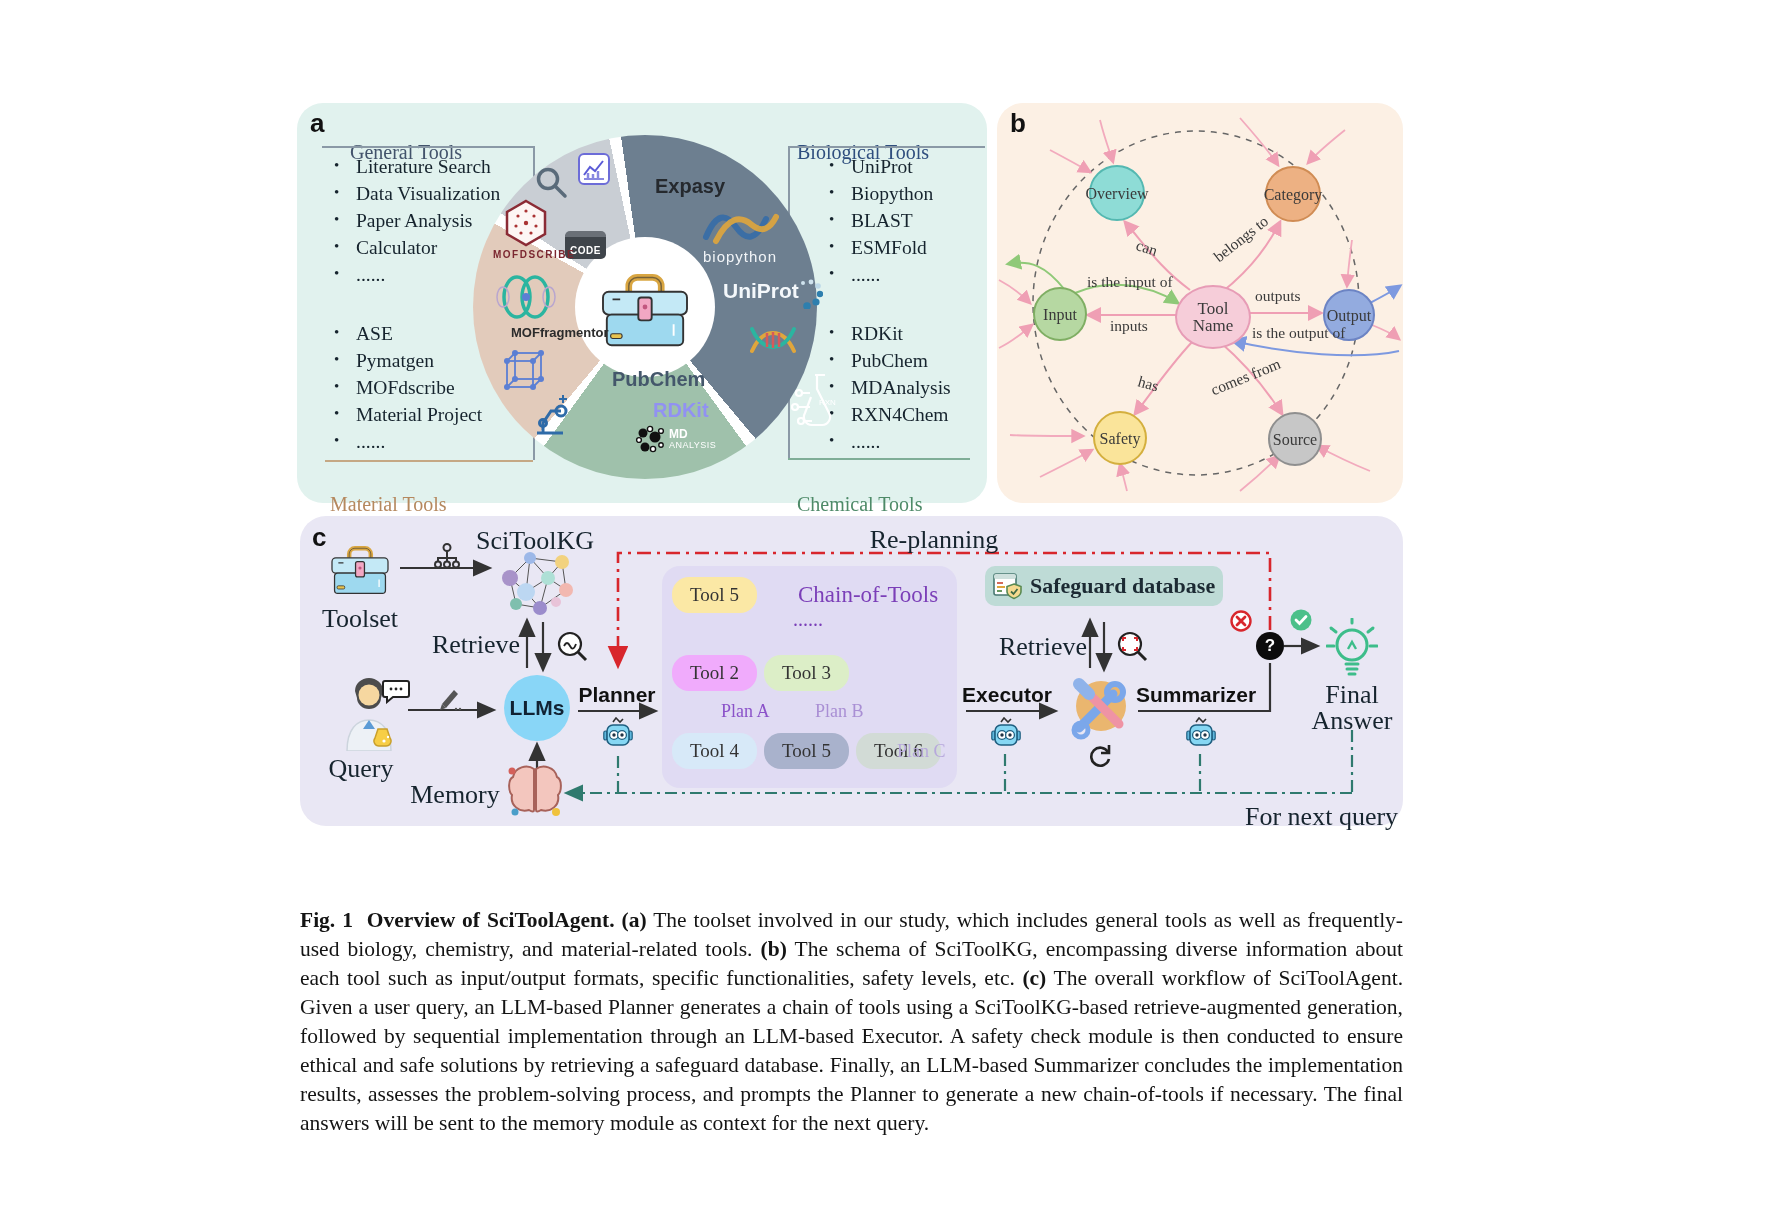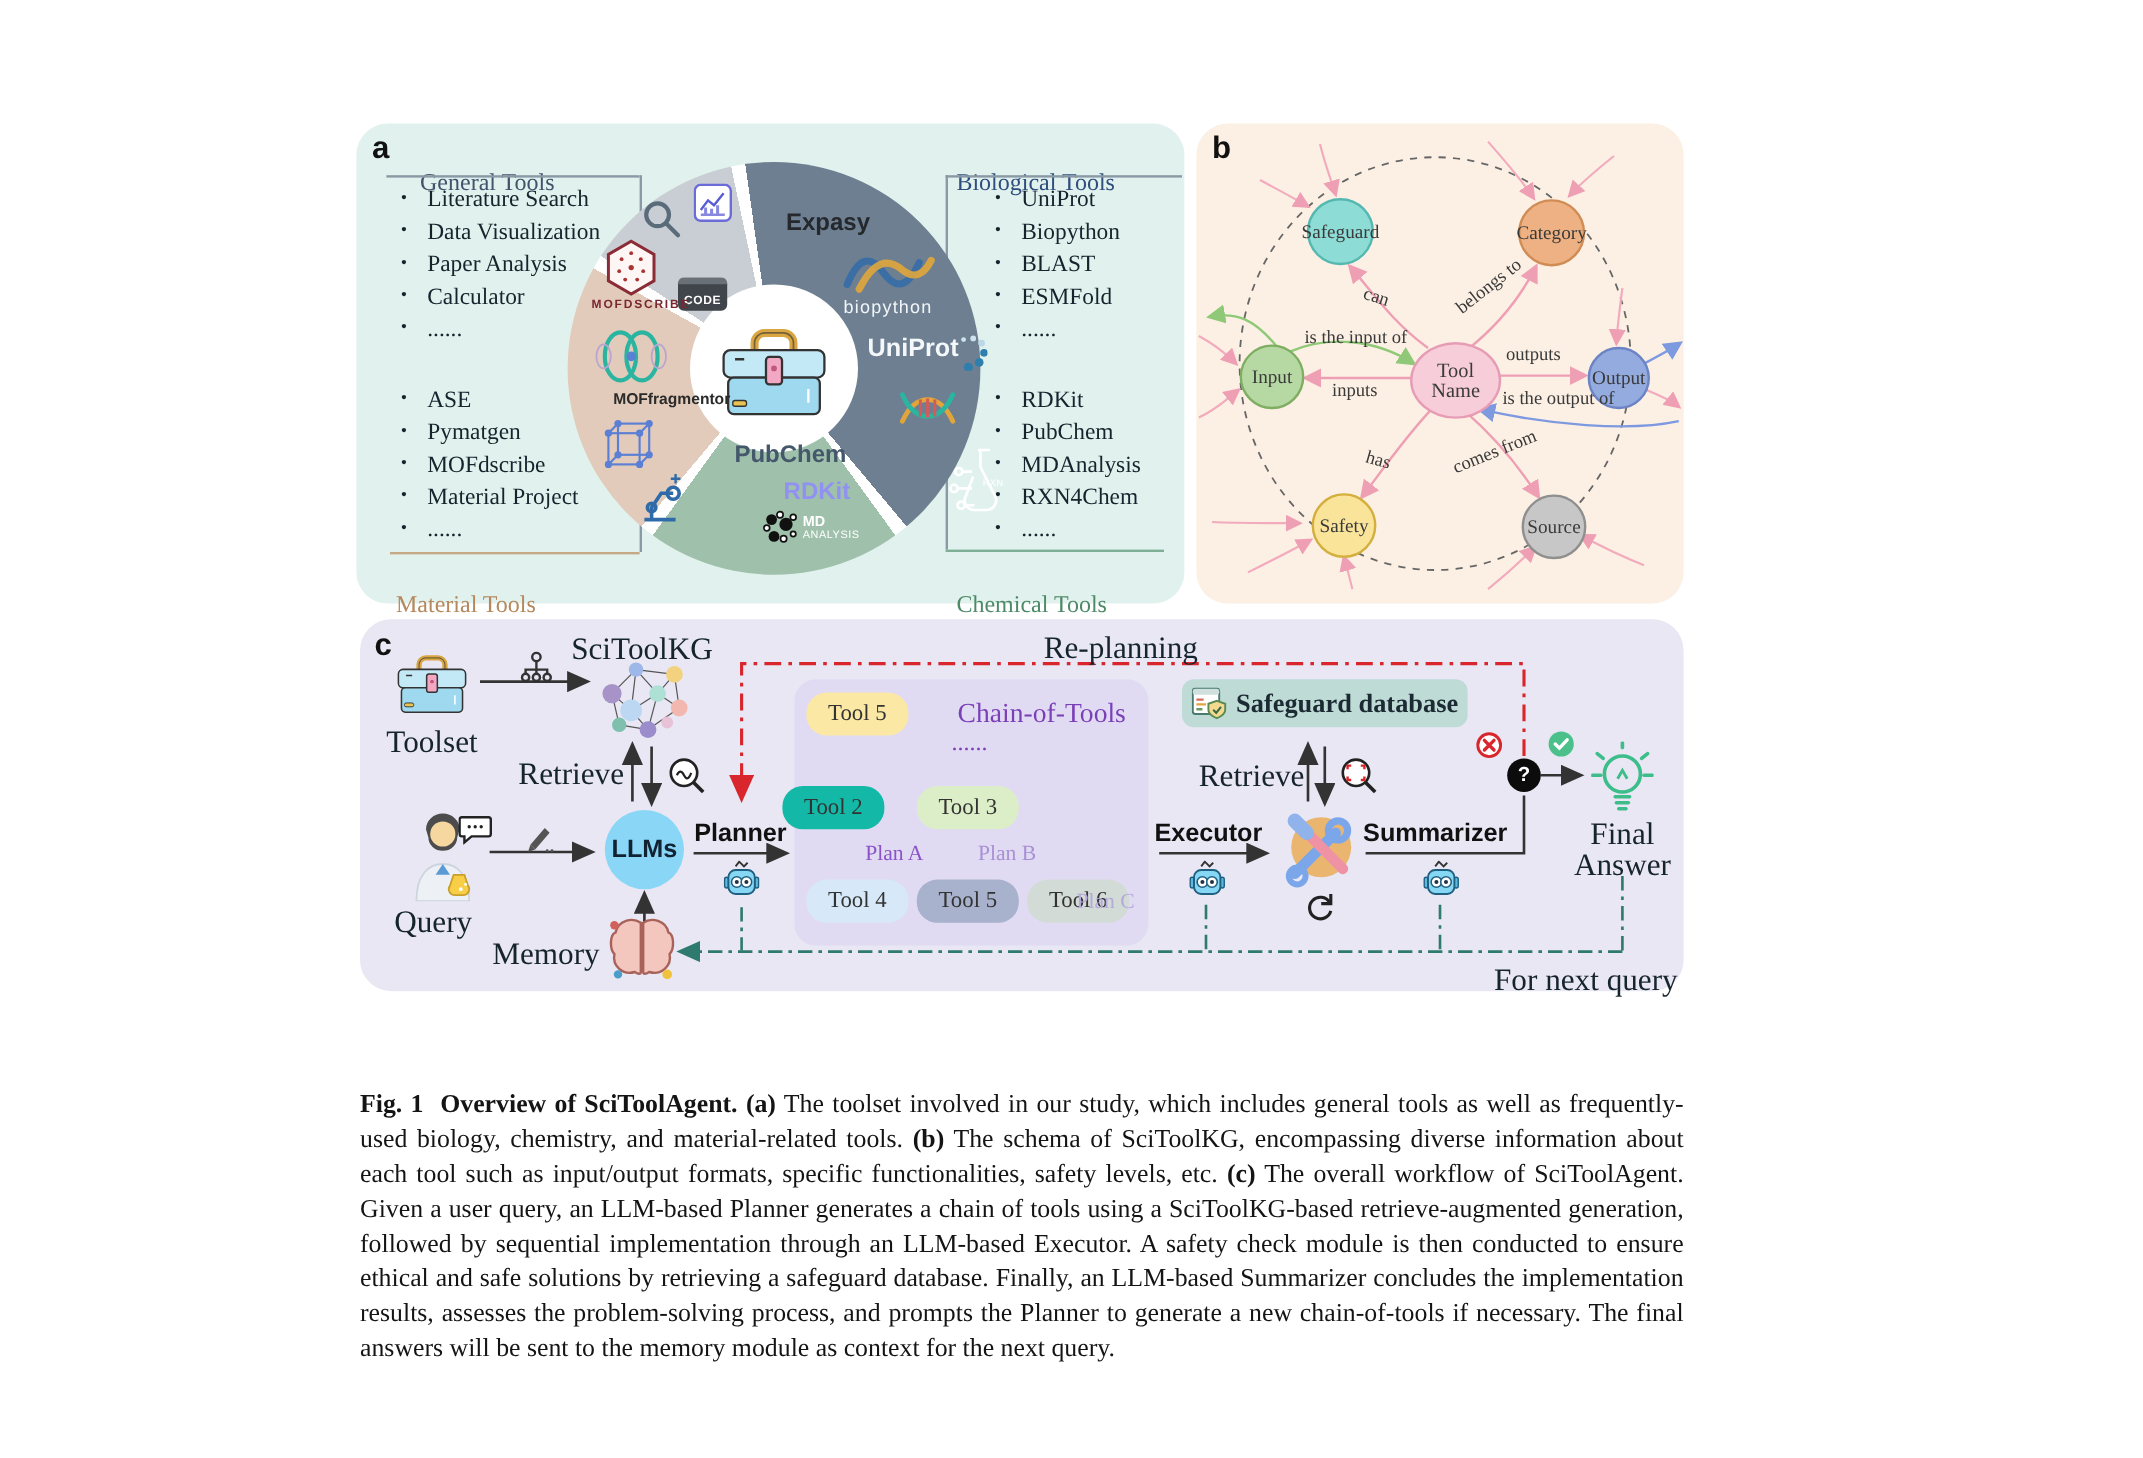--- a/index.html
+++ b/index.html
@@ -358,21 +358,21 @@
         <path d="M13,332 C33,333 53,333 86,333" marker-end="url(#m-pink)"></path>
         <path d="M43,374 C63,364 81,355 95,347" marker-end="url(#m-pink)"></path>
         <path d="M130,388 C127,376 125,368 123,361" marker-end="url(#m-pink)"></path>
         <path d="M243,388 C258,376 271,364 282,353" marker-end="url(#m-pink)"></path>
         <path d="M373,368 C353,360 333,350 320,343" marker-end="url(#m-pink)"></path>
         <path d="M355,137 C353,152 351,167 350,183" marker-end="url(#m-pink)"></path>
         <path d="M375,222 C390,228 397,232 402,236" marker-end="url(#m-pink)"></path>
       </g>
     </svg>
 
-    <div class="bnode" style="left:92px;top:62px;width:52px;height:52px;background:#8edcd6;border-color:#54b8b1;">Safeguard</div>
+    <div class="bnode" style="left:92px;top:62px;width:52px;height:52px;background:#8edcd6;border-color:#54b8b1;">Overview</div>
     <div class="bnode" style="left:268px;top:63px;width:52px;height:52px;background:#edb183;border-color:#d08c54;">Category</div>
     <div class="bnode" style="left:36px;top:184px;width:50px;height:50px;background:#b6d8a2;border-color:#7fae63;">Input</div>
     <div class="bnode" style="left:178px;top:182px;width:60px;height:60px;background:#f6cdd9;border-color:#e79cb6;font-size:17px;padding:0 6px;">Tool Name</div>
     <div class="bnode" style="left:326px;top:186px;width:48px;height:48px;background:#93abdf;border-color:#6c84c4;">Output</div>
     <div class="bnode" style="left:96px;top:308px;width:50px;height:50px;background:#fae49a;border-color:#d4af3e;">Safety</div>
     <div class="bnode" style="left:271px;top:309px;width:50px;height:50px;background:#c7c7c7;border-color:#8f8f8f;">Source</div>
 
     <div class="edge" style="left:139px;top:136px;transform:rotate(18deg);">can</div>
     <div class="edge" style="left:212px;top:127px;transform:rotate(-38deg);">belongs to</div>
     <div class="edge" style="left:90px;top:170px;">is the input of</div>
@@ -524,21 +524,21 @@
         <circle cx="5" cy="7" r="3.5" fill="#d4605a"></circle>
           <circle cx="8" cy="48" r="3.5" fill="#4a9ec9"></circle>
           <circle cx="49" cy="48" r="4" fill="#f0c23c"></circle>
       </svg>
     </div>
 
     <div class="chain-box"></div>
     <div class="chain-title" style="left:498px;top:66px;">Chain-of-Tools</div>
     <div class="chain-title" style="left:493px;top:92px;font-size:20px;">......</div>
     <div class="pill" style="left:372px;top:61px;background:#fbe8a5;">Tool 5</div>
-    <div class="pill" style="left:352px;top:139px;background:#14b8a6;">Tool 2</div>
+    <div class="pill" style="left:372px;top:139px;background:#f0abfc;">Tool 2</div>
     <div class="pill" style="left:464px;top:139px;background:#dceec7;">Tool 3</div>
     <div class="pill" style="left:372px;top:217px;background:#d7e9f8;">Tool 4</div>
     <div class="pill" style="left:464px;top:217px;background:#a9b2cc;">Tool 5</div>
     <div class="pill" style="left:556px;top:217px;background:#d2dbd6;">Tool 6</div>
     <div class="plan" style="left:421px;top:185px;color:#8b52c9;">Plan A</div>
     <div class="plan" style="left:515px;top:185px;color:#a98fd4;">Plan B</div>
     <div class="plan" style="left:597px;top:187px;color:#b7a8dc;margin-top:38px;">Plan C</div>
 
     <div class="bold-label" style="left:647px;top:167px;width:120px;">Executor</div>
     <div class="icon" style="left:691px;top:201px;">

